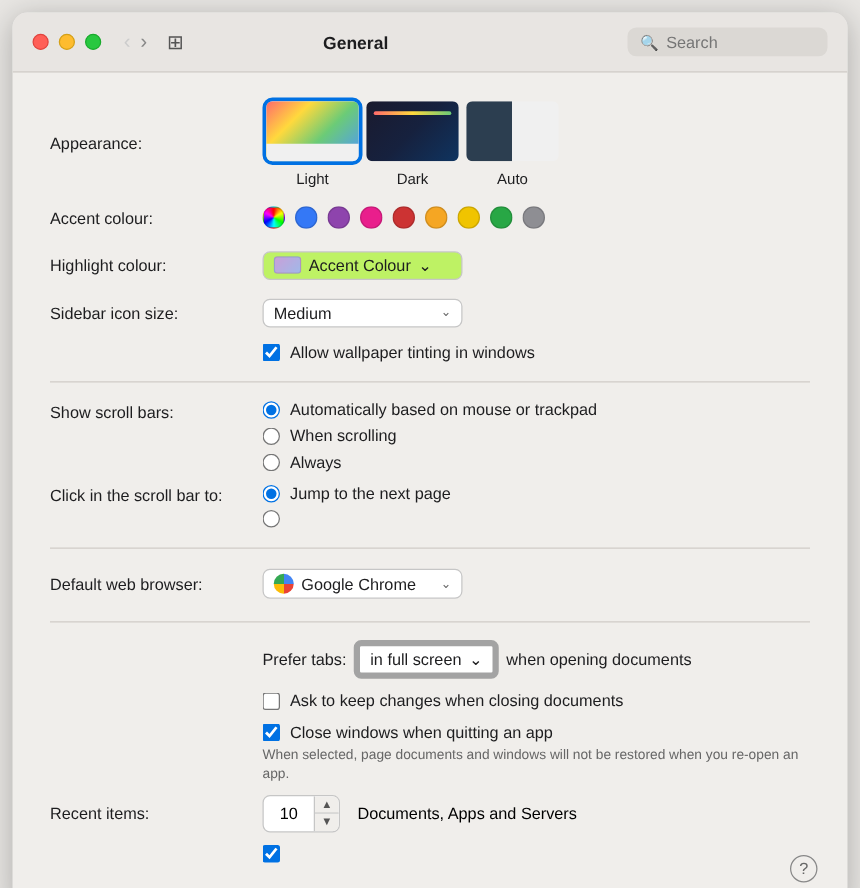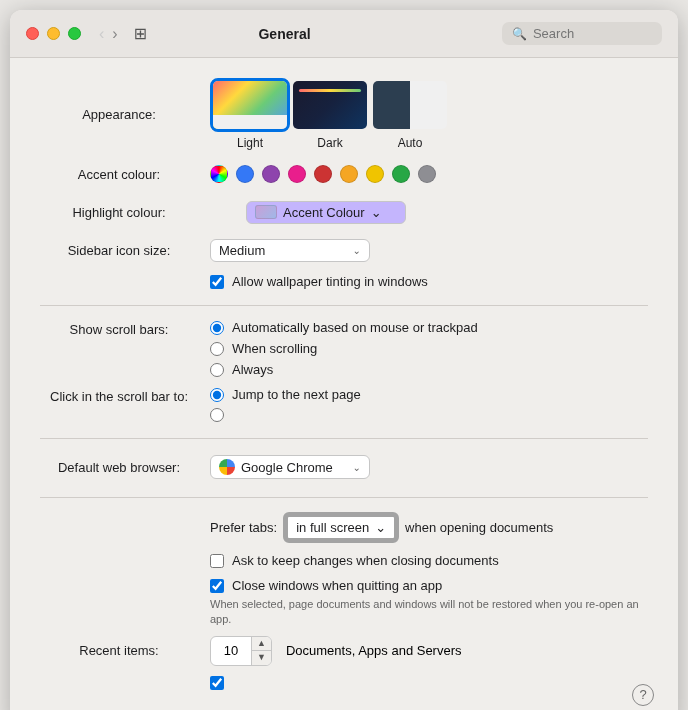--- a/index.html
+++ b/index.html
@@ -100,21 +100,21 @@
     }
     .row {
       display: flex;
       align-items: center;
       margin-bottom: 10px;
       min-height: 28px;
     }
     .row-label {
       font-size: 13px;
       color: #1d1d1f;
-      text-align: center;
+      text-align: left;
       width: 170px;
       padding-right: 12px;
       flex-shrink: 0;
     }
     .appearance-options {
       display: flex;
       gap: 0;
     }
     .appearance-option {
       display: flex;
@@ -303,29 +303,28 @@
       align-items: center;
       justify-content: center;
     }
     .window-relative {
       position: relative;
     }
     .highlight-color-box {
       display: flex;
       align-items: center;
       gap: 6px;
-      background: #c4b5fd;
+      background: #bef264;
       border: 1px solid #c6c6c6;
       border-radius: 6px;
       padding: 3px 8px;
       font-size: 13px;
       color: #1d1d1f;
       cursor: pointer;
       min-width: 160px;
-      margin-left: 36px;
     }
     .highlight-swatch {
       width: 22px;
       height: 14px;
       border-radius: 3px;
       background: linear-gradient(135deg, #c8a0d8 0%, #a0b8e8 100%);
       border: 1px solid rgba(0,0,0,0.1);
     }
     .stepper-box {
       display: flex;

